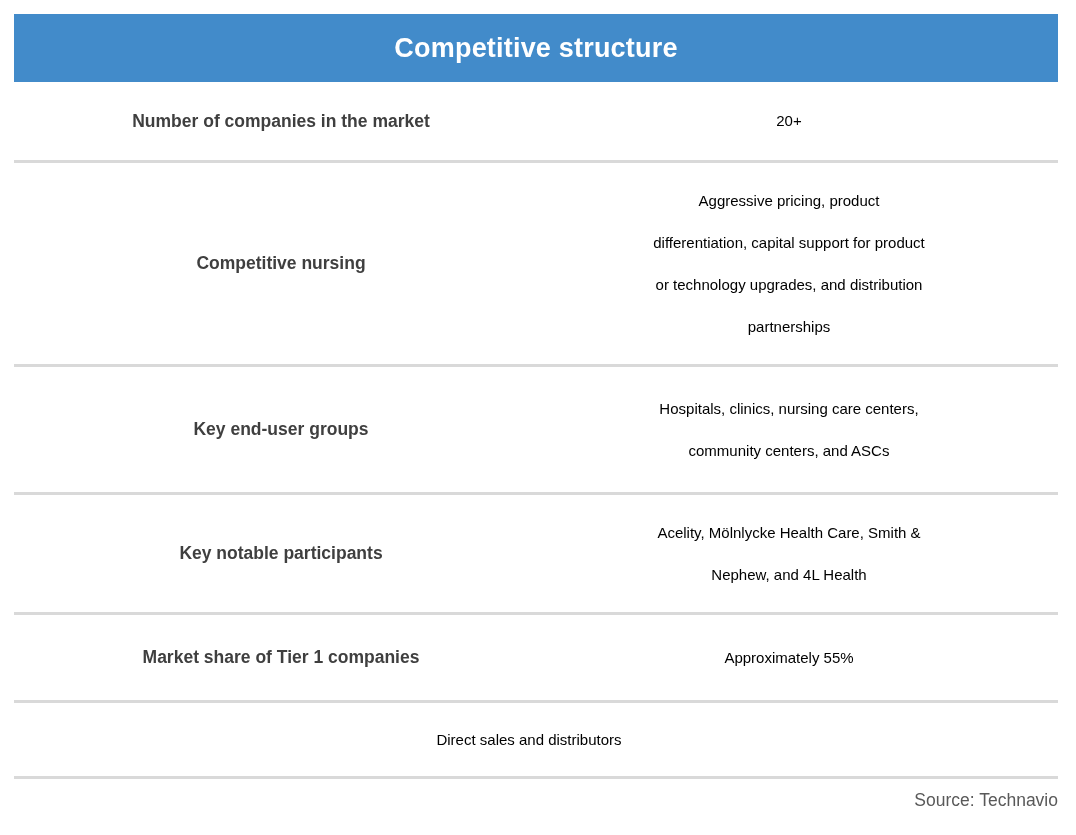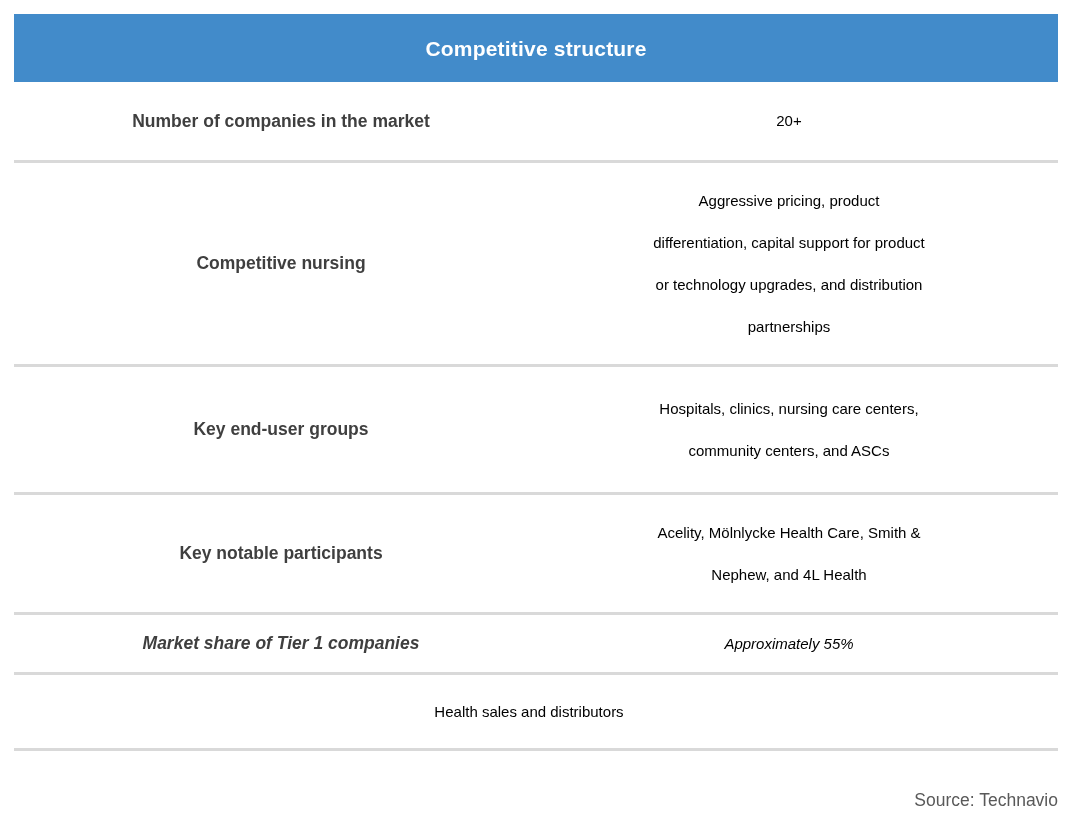--- a/index.html
+++ b/index.html
@@ -31,21 +31,21 @@
     width: 1044px;
     height: 68px;
     background: #428bca;
     display: flex;
     align-items: center;
     justify-content: center;
     box-sizing: border-box;
   }
   .table-header .title {
     color: #ffffff;
-    font-size: 21px;
+    font-size: 27px;
     font-weight: bold;
     letter-spacing: 0.2px;
     text-align: center;
     line-height: 1;
   }
 
   
   .table-body {
     position: absolute;
     left: 14px;
@@ -90,21 +90,21 @@
     width: 1044px;
     height: 3px;
     background: #d9d9d9;
   }
 
   
   .row.r-companies      { height: 78px; }
   .row.r-factors        { height: 201px; }
   .row.r-endusers       { height: 125px; }
   .row.r-participants   { height: 117px; }
-  .row.r-tiershare      { height: 57px; font-style: italic; }
+  .row.r-tiershare      { height: 85px; }
   .row.r-distribution   { height: 73px; }
 
   
   .source-line {
     position: absolute;
     left: 14px;
     top: 790px;
     width: 1044px;
     text-align: right;
     color: #595959;
@@ -154,21 +154,21 @@
     </div>
     <div class="separator"></div>
 
     <div class="row r-tiershare">
       <div class="label-cell">Market share of Tier 1 companies</div>
       <div class="value-cell">Approximately 55%</div>
     </div>
     <div class="separator"></div>
 
     <div class="row r-distribution">
-      <div class="value-cell">Health sales and distributors</div>
+      <div class="value-cell">Direct sales and distributors</div>
     </div>
     <div class="separator"></div>
 
   </div>
 
   <div class="source-line">Source: Technavio</div>
 
 </div>
 
 </body></html>

